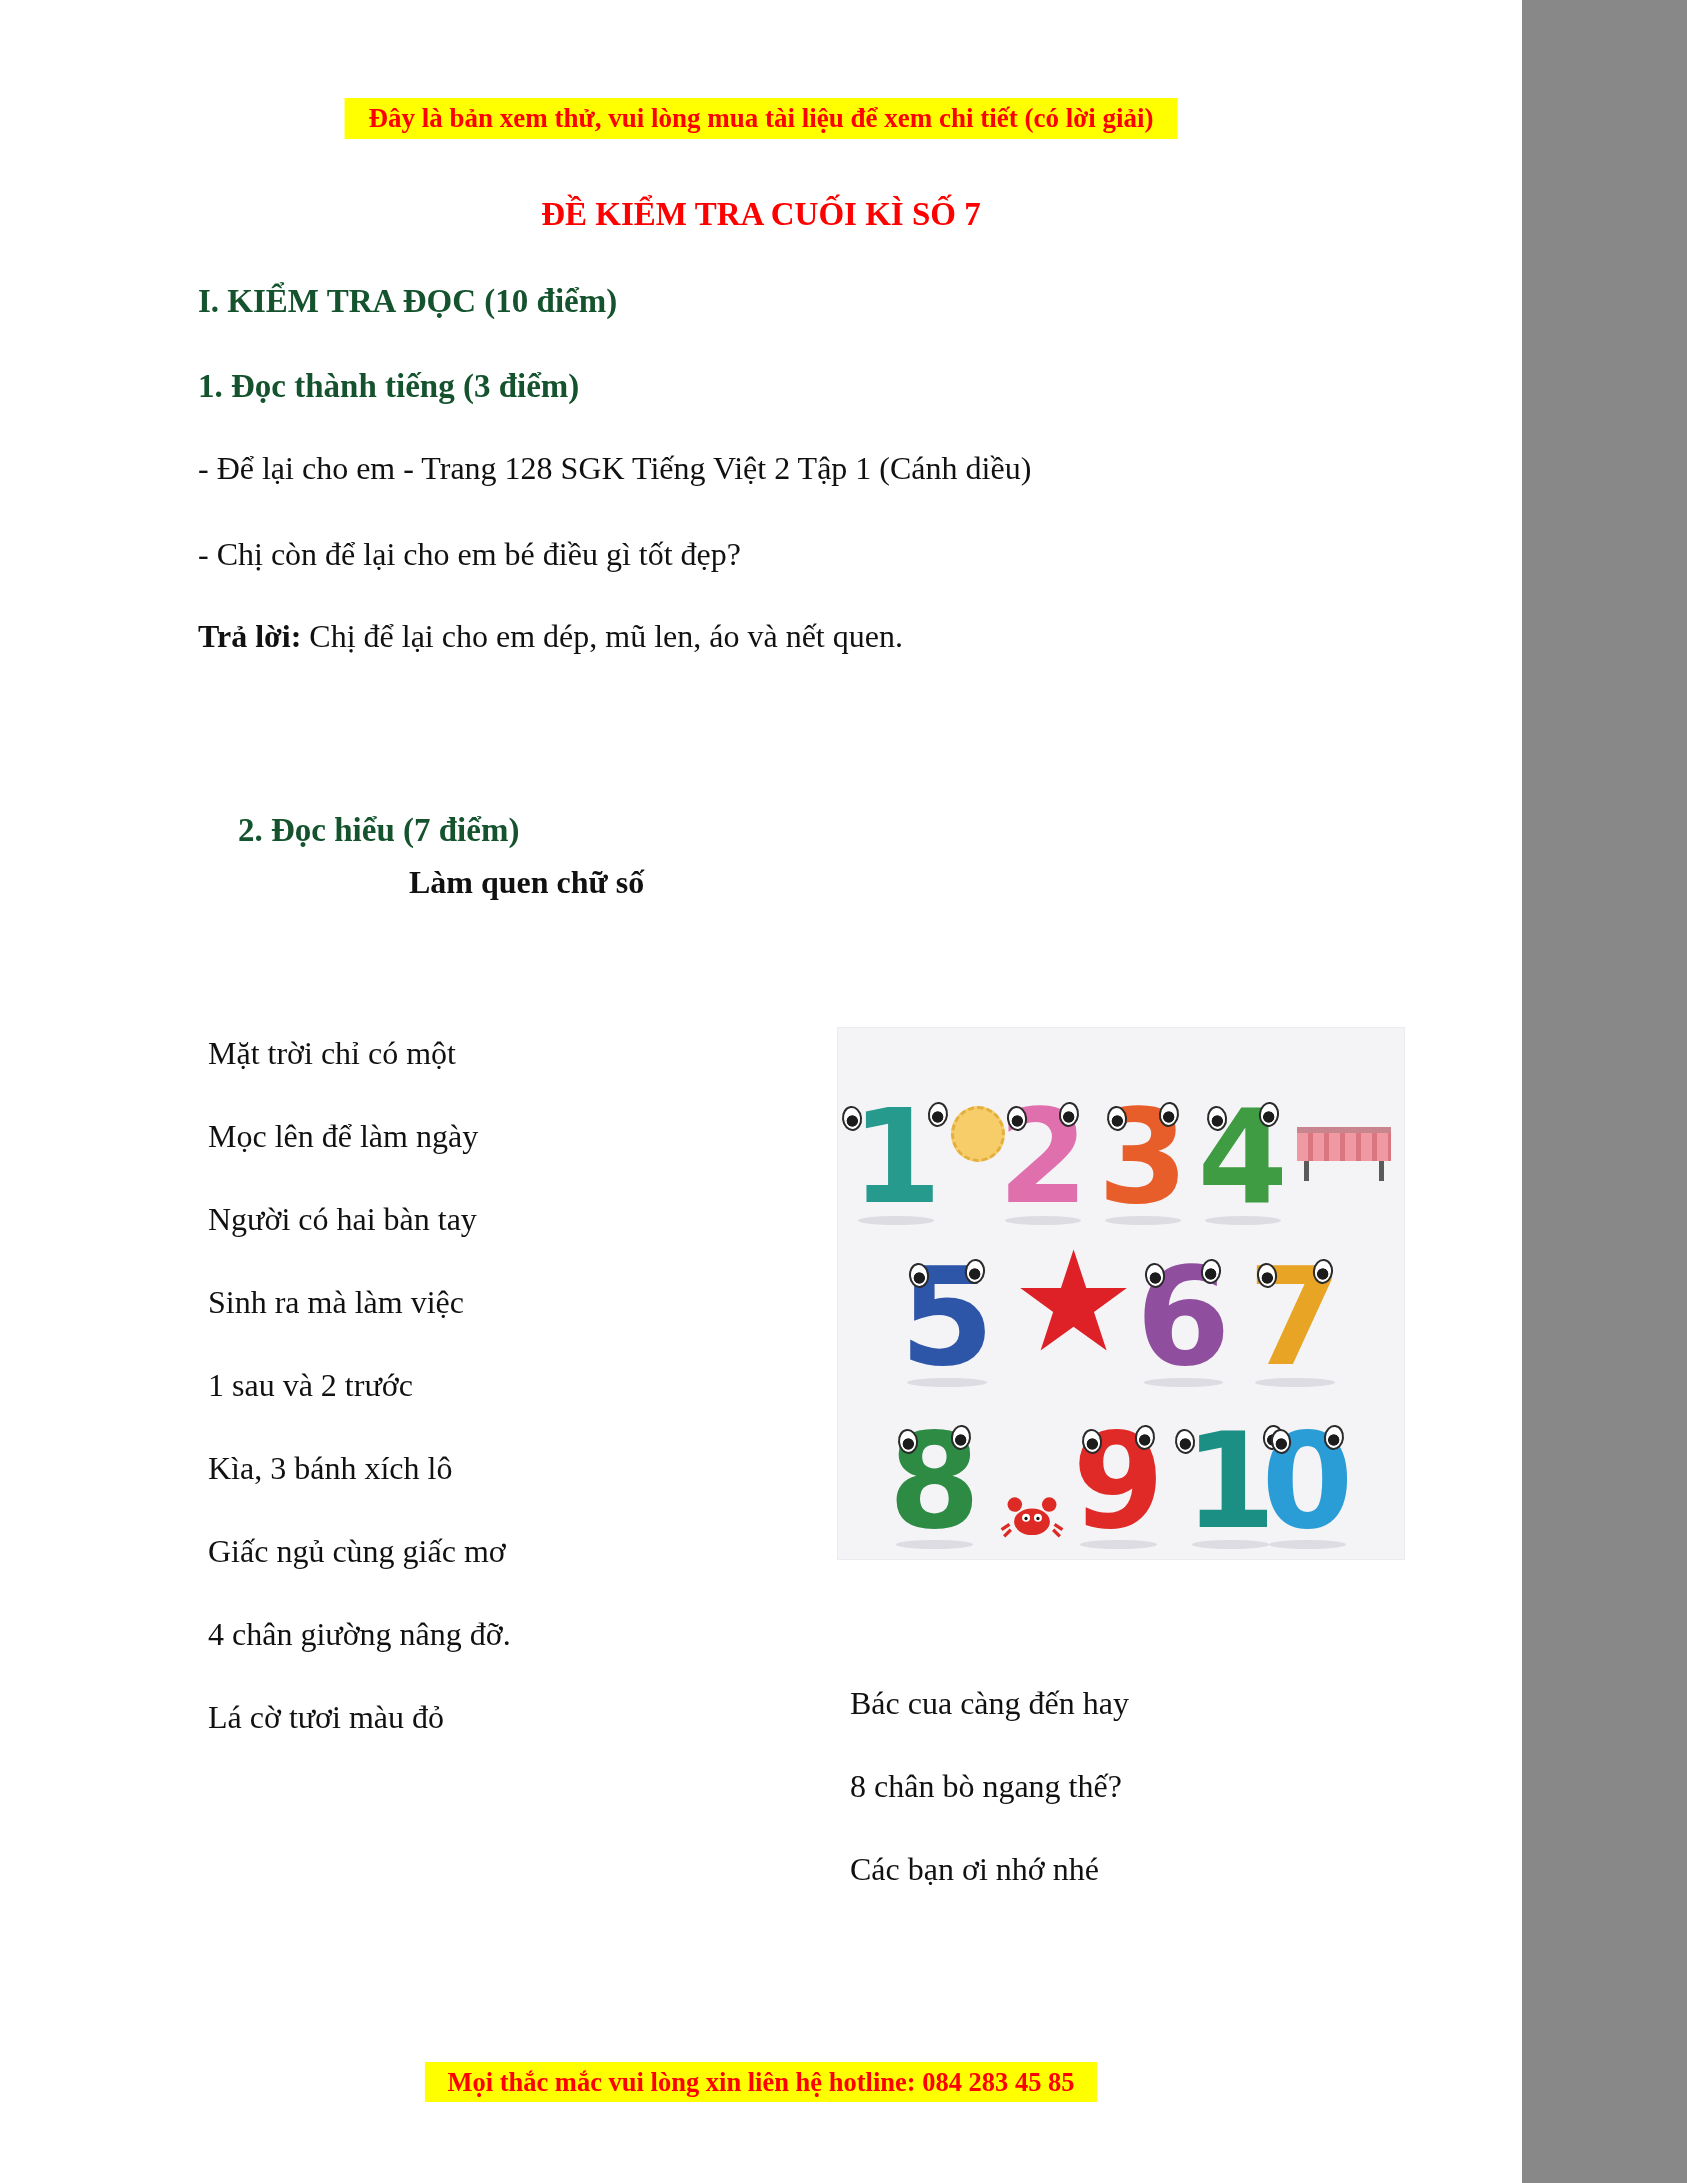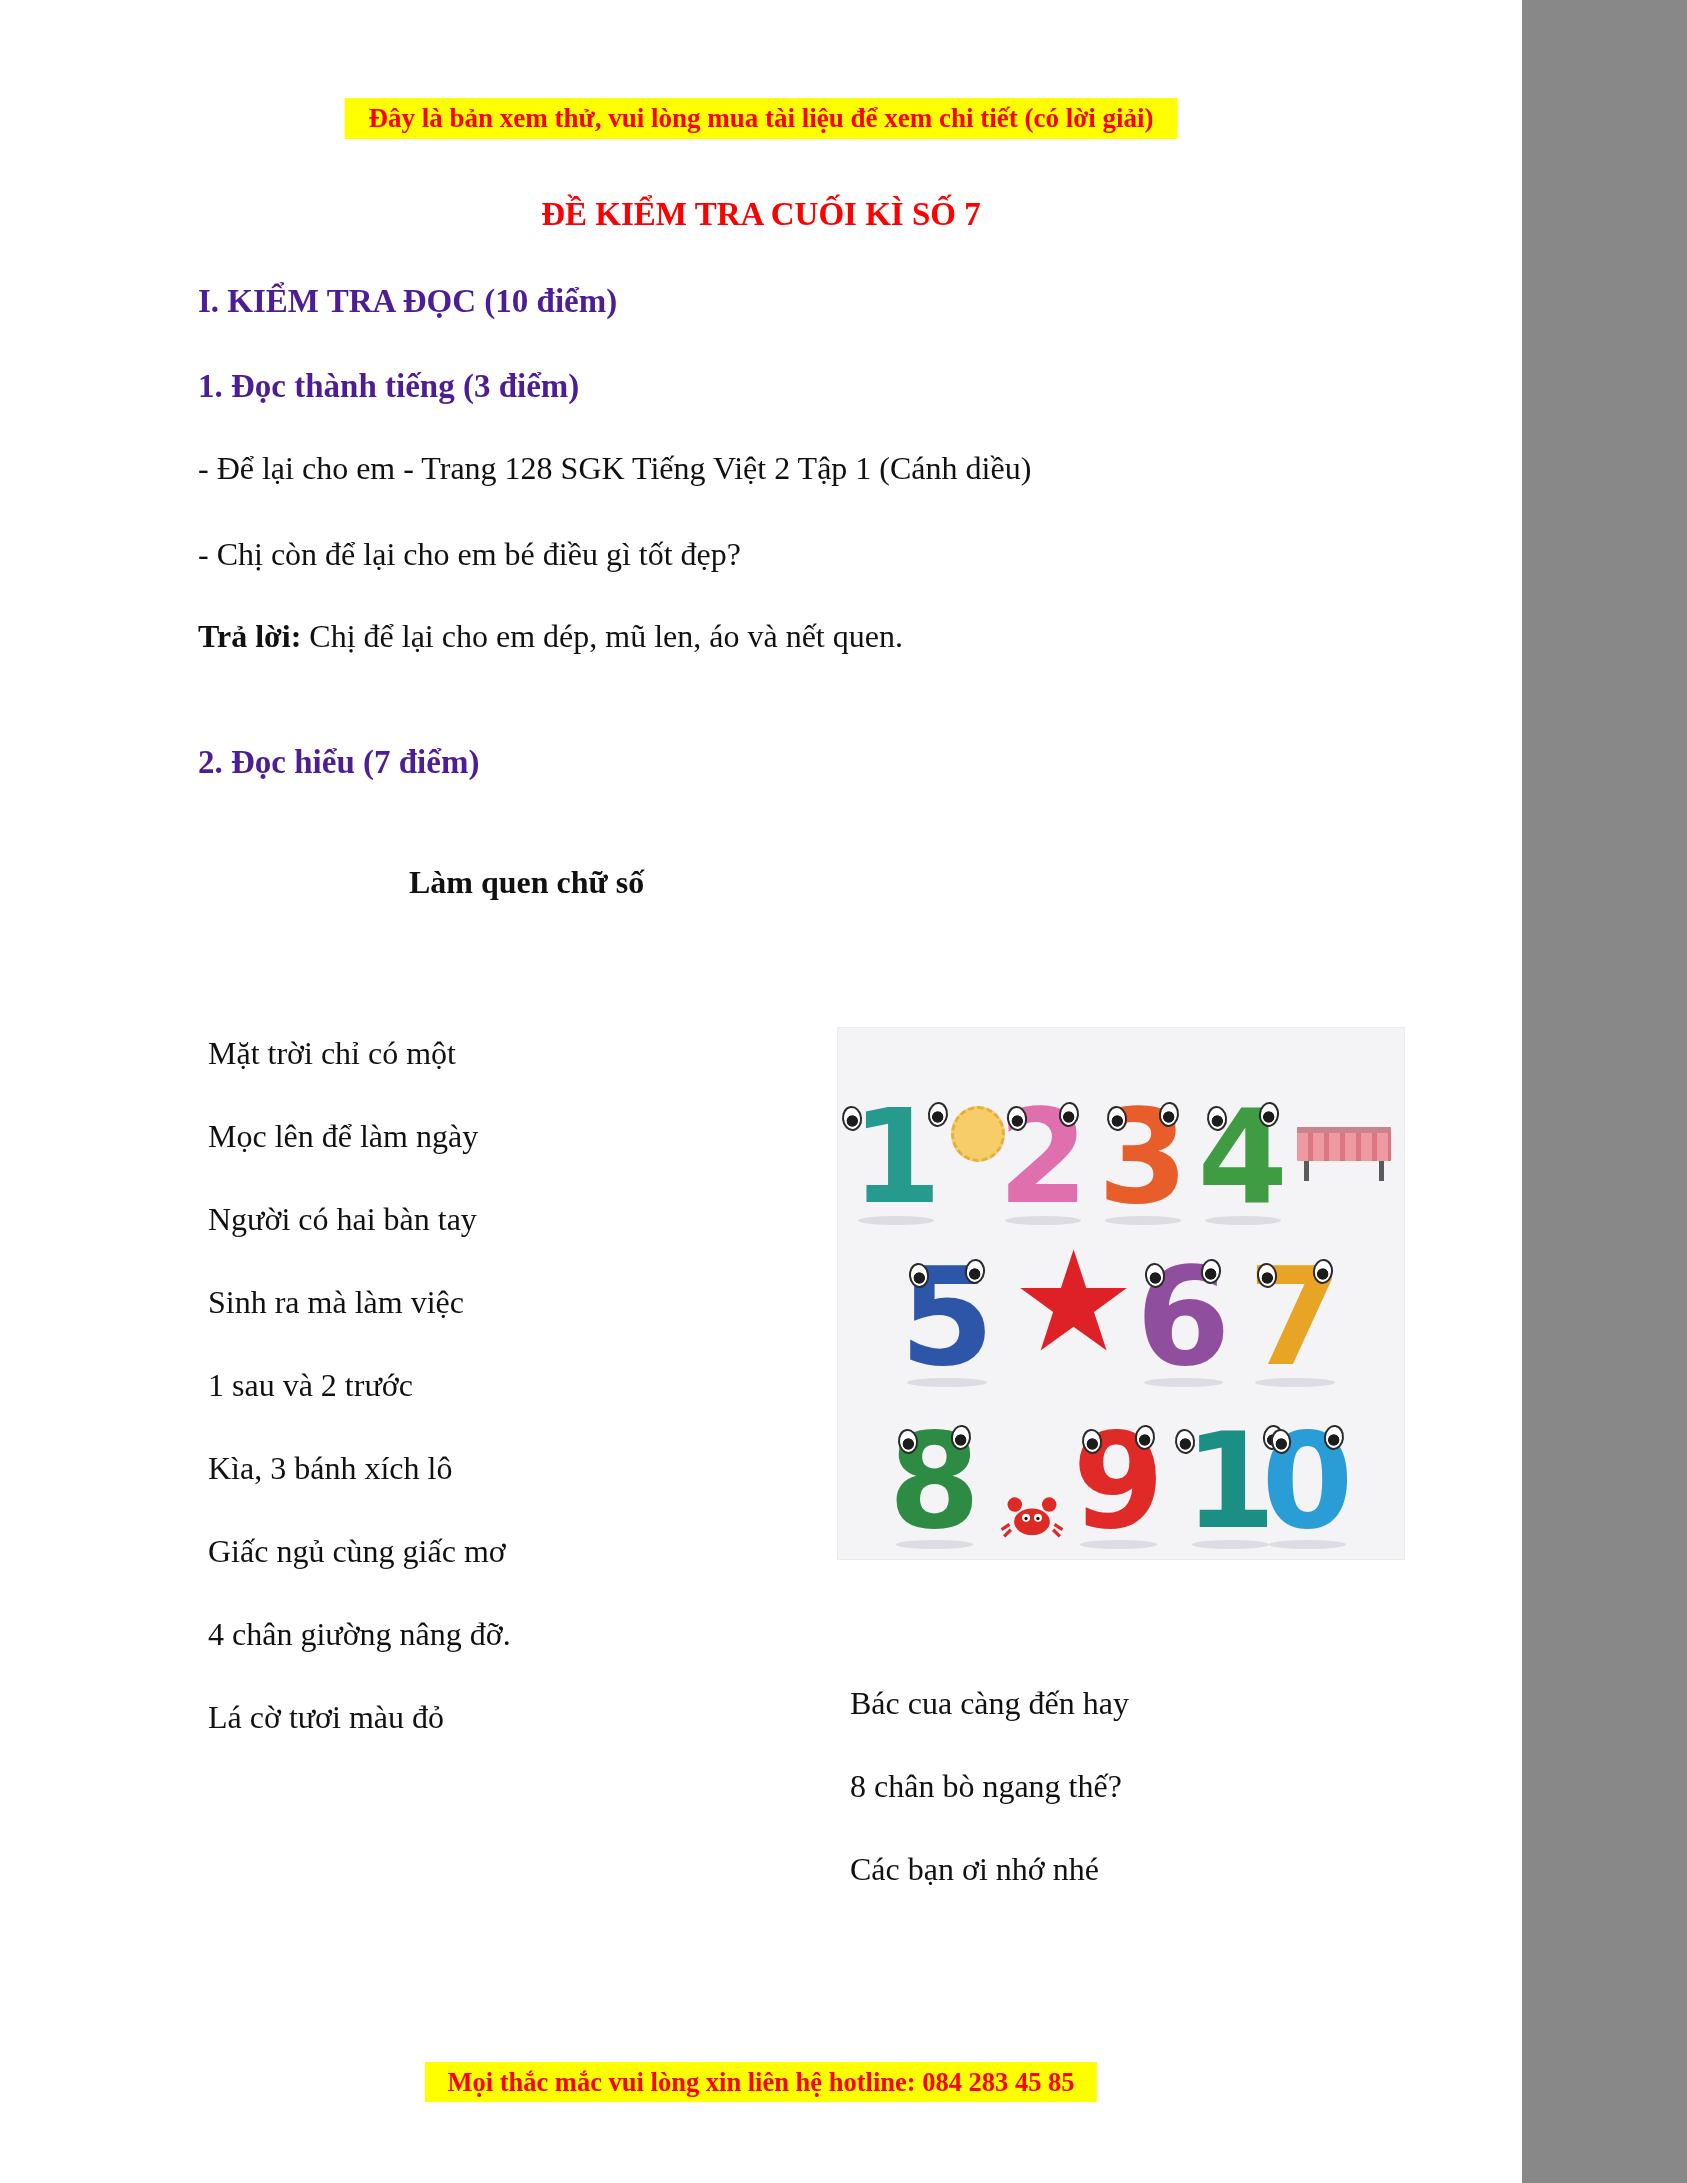--- a/index.html
+++ b/index.html
@@ -19,23 +19,23 @@
   }
   .banner.top{top:98px;height:41px;line-height:41px;font-size:27px;padding:0 24px;}
   .banner.bottom{top:2044px;height:40px;line-height:40px;font-size:26.5px;padding:0 22.5px;margin-top:18px;}
   
   .doc-title{
     position:absolute;top:196px;left:0;width:100%;
     text-align:center;color:#ff0000;font-weight:bold;font-size:33px;
   }
   .h-green{
     position:absolute;left:198px;
-    color:#4c1d95;font-weight:bold;font-size:33px;white-space:nowrap;
+    color:#14532d;font-weight:bold;font-size:33px;white-space:nowrap;
   }
-  .h1-pos{top:283px;} .h2-pos{top:368px;} .h3-pos{top:744px;}
+  .h1-pos{top:283px;} .h2-pos{top:368px;} .h3-pos{top:812px;margin-left:40px;}
   .body-line{
     position:absolute;left:198px;font-size:32px;white-space:nowrap;color:#111;
   }
   .bl1{top:450px;} .bl2{top:536px;} .bl3{top:618px;}
   .bold{font-weight:bold;}
   .poem-title{
     position:absolute;left:409px;top:864px;
     font-weight:bold;font-size:32px;white-space:nowrap;
   }
   .poem-col{position:absolute;font-size:32px;}

